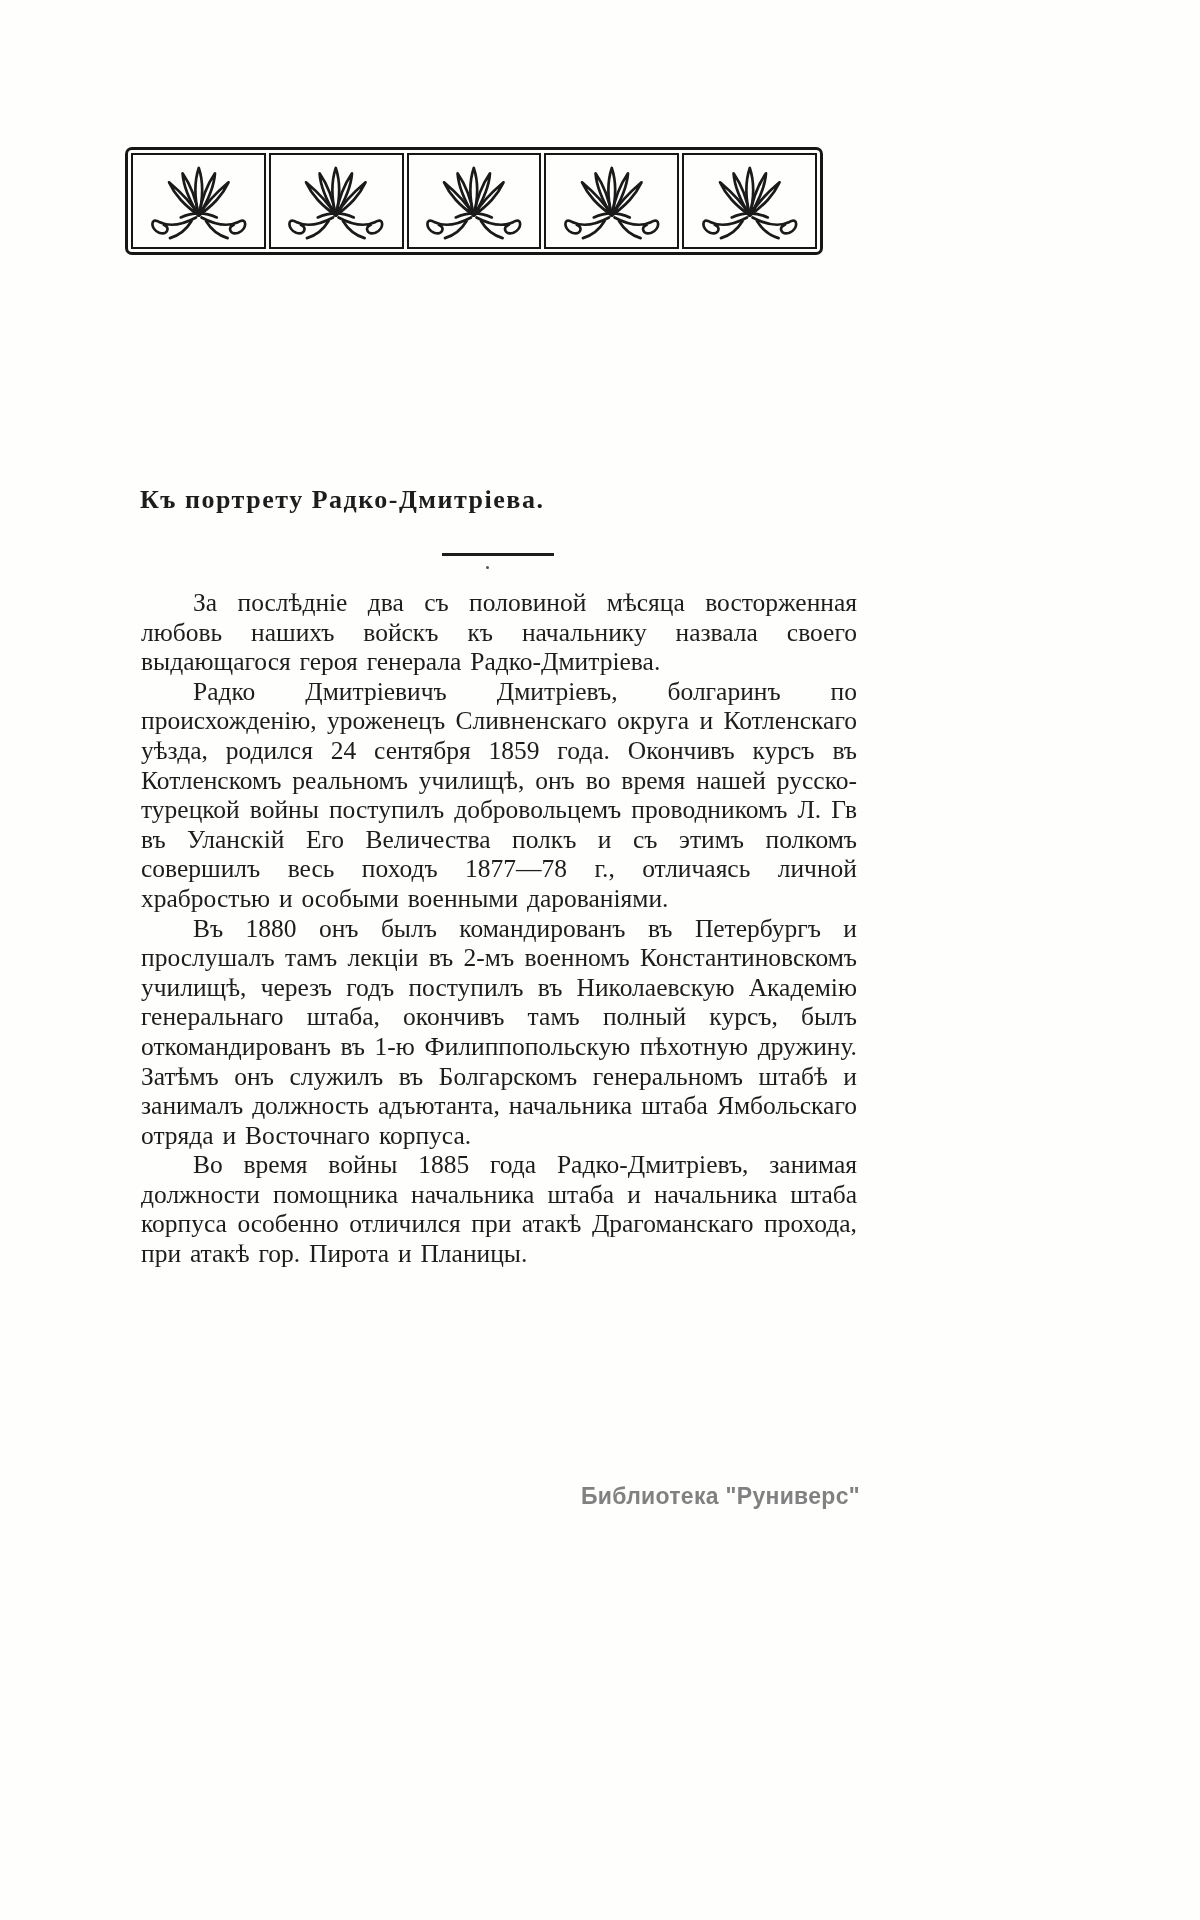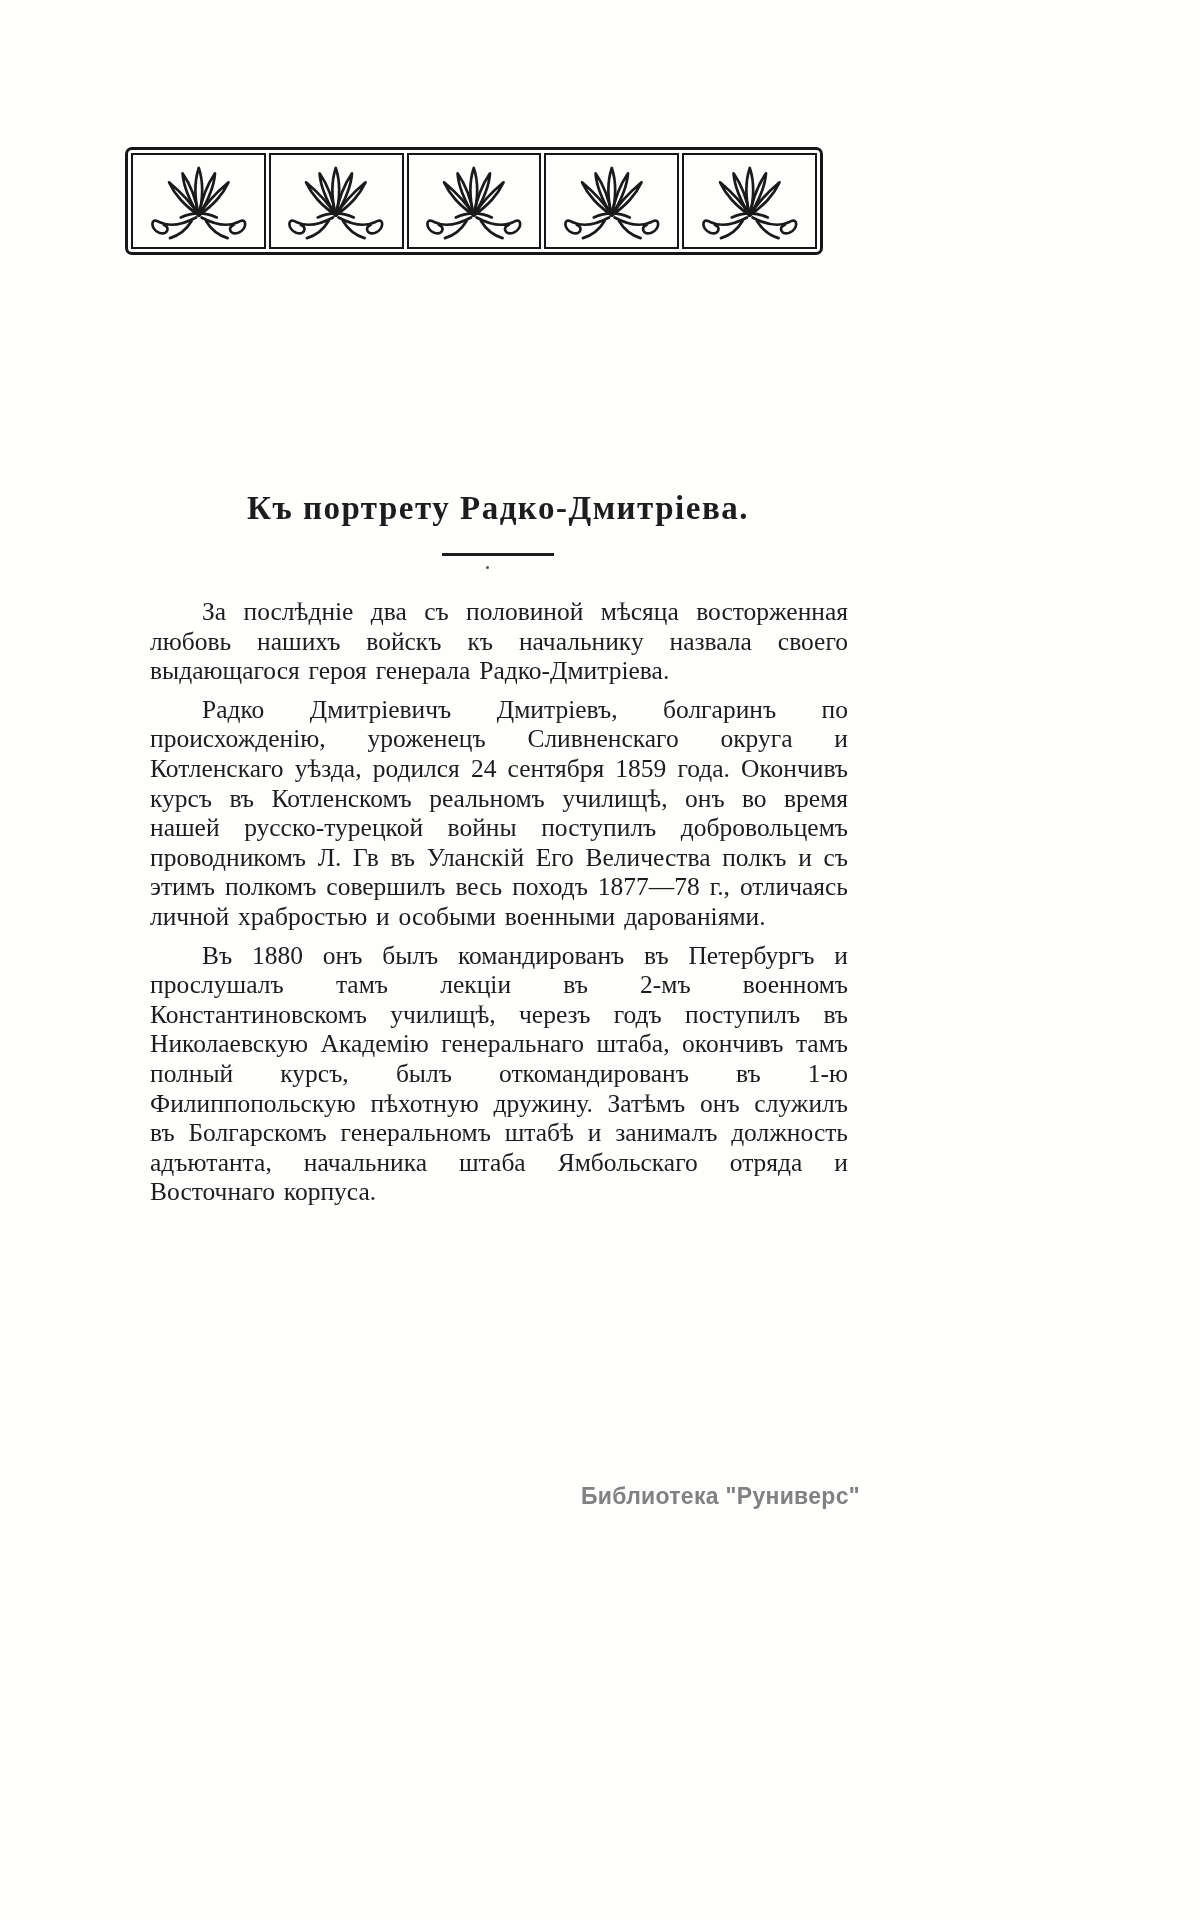--- a/index.html
+++ b/index.html
@@ -40,22 +40,22 @@
     background: #fefefd;
   }
   .ornament-cell svg { width: 96%; height: 94%; color: #1a1a1a; display: block; }
 
   
   .title {
     position: absolute;
     left: 140px;
     top: 468px;
     width: 716px;
-    text-align: center;
-    font-size: 33px;
+    text-align: left;
+    font-size: 26px;
     font-weight: 700;
     letter-spacing: 1.5px;
     white-space: nowrap;
   }
   .title-rule {
     position: absolute;
     left: 442px;
     top: 553px;
     width: 112px;
     height: 0;
@@ -75,21 +75,21 @@
   .body-text {
     position: absolute;
     left: 141px;
     top: 588px;
     width: 716px;
     font-size: 25.5px;
     line-height: 29.6px;
     text-align: justify;
   }
   .body-text p {
-    margin: 9px;
+    margin: 0;
     text-indent: 52px;
     word-spacing: 2.5px;
   }
 
   
   .watermark {
     position: absolute;
     right: 340px;
     top: 1483px;
     font-family: "Liberation Sans", "DejaVu Sans", sans-serif;
@@ -160,17 +160,18 @@
   </div>
 
   <h1 class="title">Къ портрету Радко-Дмитріева.</h1>
   <div class="title-rule"></div>
   <div class="title-dot"></div>
 
   <div class="body-text">
     <p>За послѣдніе два съ половиной мѣсяца восторженная любовь нашихъ войскъ къ начальнику назвала своего выдающагося героя генерала Радко-Дмитріева.</p>
     <p>Радко Дмитріевичъ Дмитріевъ, болгаринъ по происхожденію, уроженецъ Сливненскаго округа и Котленскаго уѣзда, родился 24 сентября 1859 года. Окончивъ курсъ въ Котленскомъ реальномъ училищѣ, онъ во время нашей русско-турецкой войны поступилъ добровольцемъ проводникомъ Л. Гв въ Уланскій Его Величества полкъ и съ этимъ полкомъ совершилъ весь походъ 1877—78 г., отличаясь личной храбростью и особыми военными дарованіями.</p>
     <p>Въ 1880 онъ былъ командированъ въ Петербургъ и прослушалъ тамъ лекціи въ 2-мъ военномъ Константиновскомъ училищѣ, черезъ годъ поступилъ въ Николаевскую Академію генеральнаго штаба, окончивъ тамъ полный курсъ, былъ откомандированъ въ 1-ю Филиппопольскую пѣхотную дружину. Затѣмъ онъ служилъ въ Болгарскомъ генеральномъ штабѣ и занималъ должность адъютанта, начальника штаба Ямбольскаго отряда и Восточнаго корпуса.</p>
+    <p>Во время войны 1885 года Радко-Дмитріевъ, занимая должности помощника начальника штаба и начальника штаба корпуса особенно отличился при атакѣ Драгоманскаго прохода, при атакѣ гор. Пирота и Планицы.</p>
   </div>
 
   <div class="watermark">Библиотека "Руниверс"</div>
 
 </div>
 
 </body></html>

